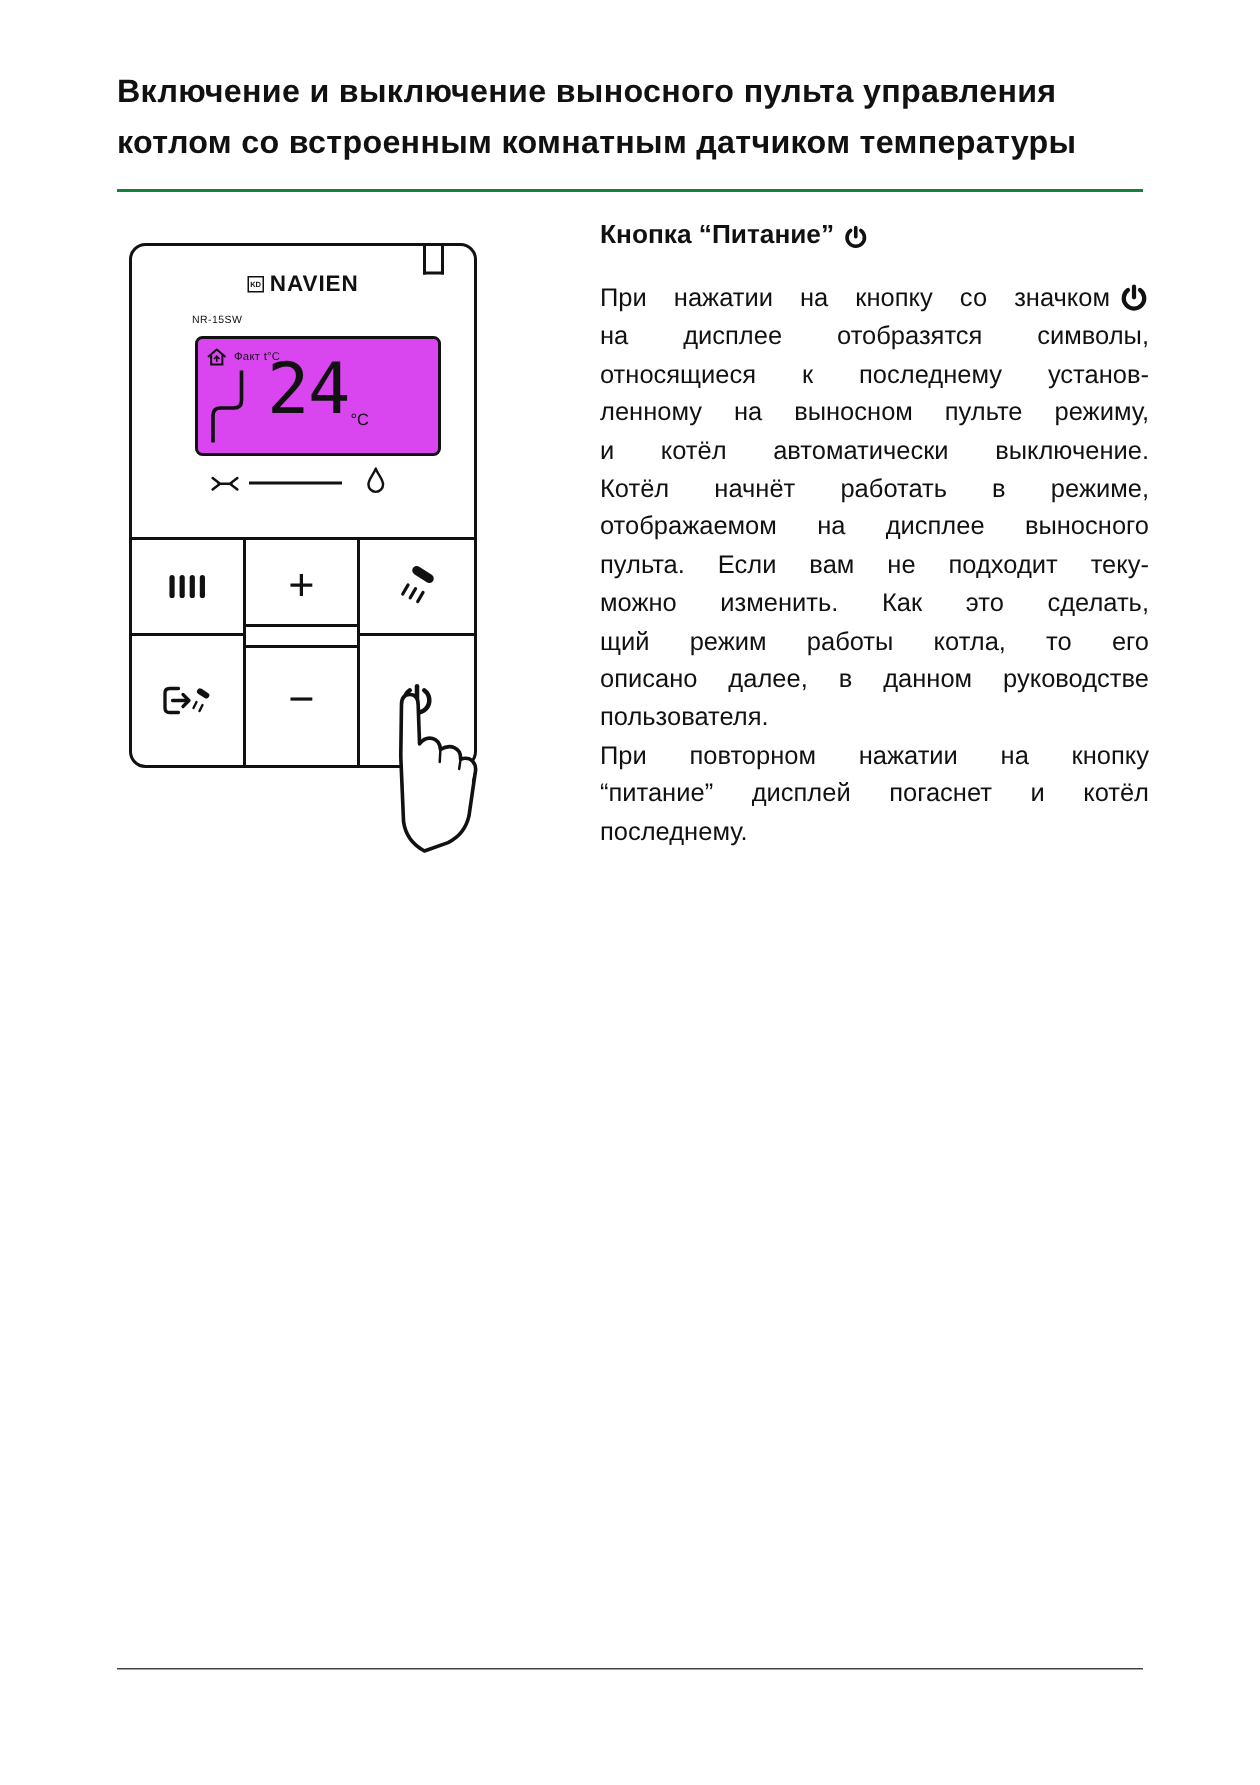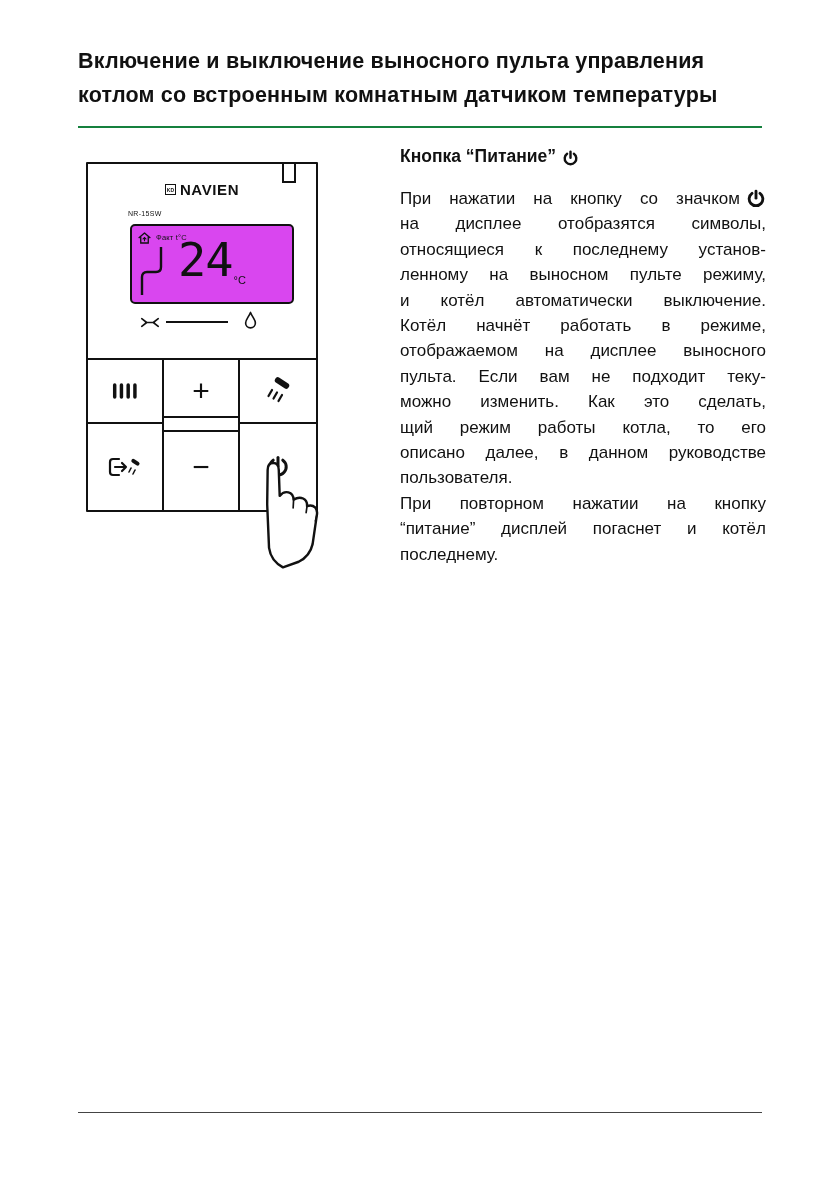--- a/index.html
+++ b/index.html
@@ -7,21 +7,21 @@
   body { font-family:"Liberation Sans", sans-serif; color:#111; }
   .page { position:relative; width:840px; height:1190px; background:#fff; overflow:hidden; }
   svg { display:block; overflow:visible; }
 
   
   .title-block { position:absolute; left:78px; top:44px; width:684px; padding-bottom:14px; border-bottom:2px solid #15803d; }
   .title-line { font-size:21.5px; font-weight:bold; line-height:34px; letter-spacing:0.2px; }
 
   
   .device { position:absolute; left:86px; top:162px; width:232px; height:350px;
-            border:2px solid #111; border-radius:1px; background:#fff; }
+            border:2px solid #111; border-radius:11px; background:#fff; }
   .clip-tab { position:absolute; top:0; right:20px; width:14px; height:19px;
               border:2px solid #111; border-top:none; background:#fff; }
   .brand-row { display:flex; justify-content:center; align-items:center; gap:4px; margin-top:17px; }
   .brand-mark { width:11px; height:11px; border:1.6px solid #111; font-size:5px; font-weight:bold;
                 display:flex; align-items:center; justify-content:center; }
   .brand-text { font-size:15px; font-weight:800; letter-spacing:0.6px; }
   .model-label { position:absolute; left:40px; top:46px; font-size:7px; letter-spacing:0.3px; }
 
   .lcd { position:absolute; left:42px; top:60px; width:164px; height:80px;
          border:2px solid #111; border-radius:5px; background:#d946ef; }

